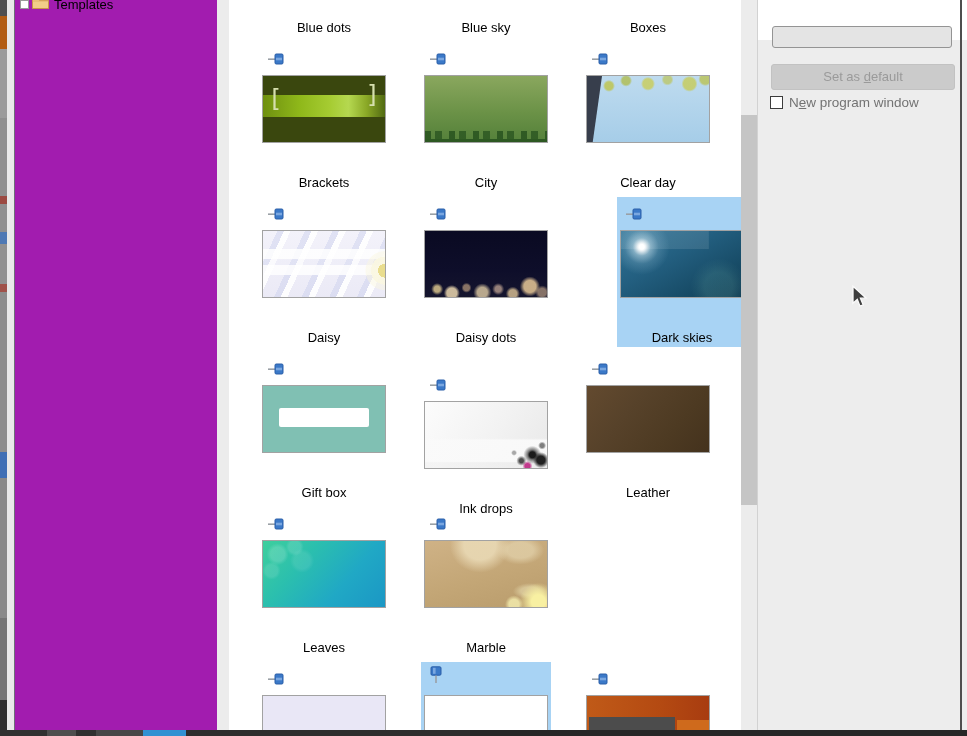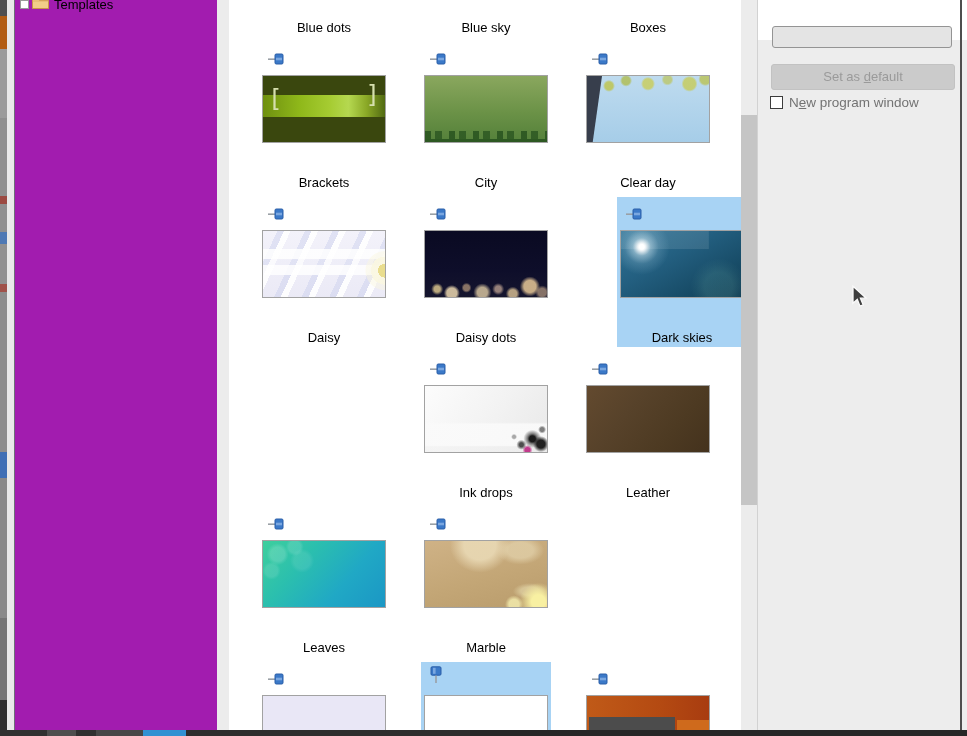--- a/index.html
+++ b/index.html
@@ -240,21 +240,30 @@
       </div>
       <div class="cell sel" style="left: 354px; top: 197px; margin-left: 34px;">
         <span class="pin"><svg width="17" height="12" viewBox="0 0 17 12">
             <line x1="1" y1="6.2" x2="8.5" y2="6.2" stroke="#9aa0a6" stroke-width="1.6"></line>
             <rect x="8" y="1" width="8" height="10" rx="1.2" fill="#3b79c8" stroke="#2a5ea8"></rect>
             <rect x="9" y="4.7" width="6" height="2.6" fill="#7aa7e0"></rect>
           </svg></span>
         <div class="thumb art-darkskies"></div>
         <div class="cell-label">Dark skies</div>
       </div>
-      <div class="cell" style="left: 192px; top: 352px;">
+      <div class="cell" style="left: 30px; top: 352px;">
+        <span class="pin"><svg width="17" height="12" viewBox="0 0 17 12">
+            <line x1="1" y1="6.2" x2="8.5" y2="6.2" stroke="#9aa0a6" stroke-width="1.6"></line>
+            <rect x="8" y="1" width="8" height="10" rx="1.2" fill="#3b79c8" stroke="#2a5ea8"></rect>
+            <rect x="9" y="4.7" width="6" height="2.6" fill="#7aa7e0"></rect>
+          </svg></span>
+        <div class="thumb art-giftbox"></div>
+        <div class="cell-label">Gift box</div>
+      </div>
+      <div class="cell" style="left: 192px; top: 368px;">
         <span class="pin"><svg width="17" height="12" viewBox="0 0 17 12">
             <line x1="1" y1="6.2" x2="8.5" y2="6.2" stroke="#9aa0a6" stroke-width="1.6"></line>
             <rect x="8" y="1" width="8" height="10" rx="1.2" fill="#3b79c8" stroke="#2a5ea8"></rect>
             <rect x="9" y="4.7" width="6" height="2.6" fill="#7aa7e0"></rect>
           </svg></span>
         <div class="thumb art-inkdrops"></div>
         <div class="cell-label">Ink drops</div>
       </div>
       <div class="cell" style="left: 354px; top: 352px;">
         <span class="pin"><svg width="17" height="12" viewBox="0 0 17 12">

